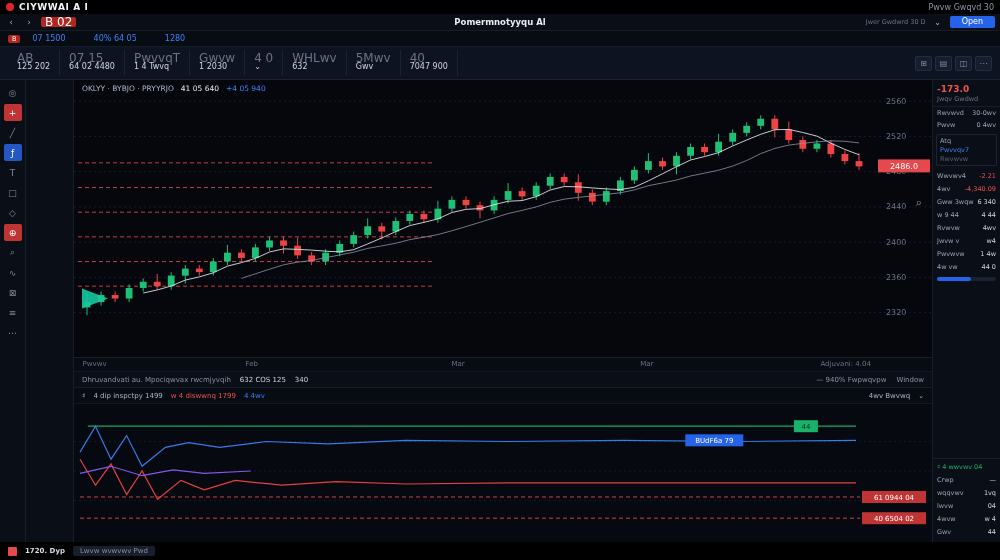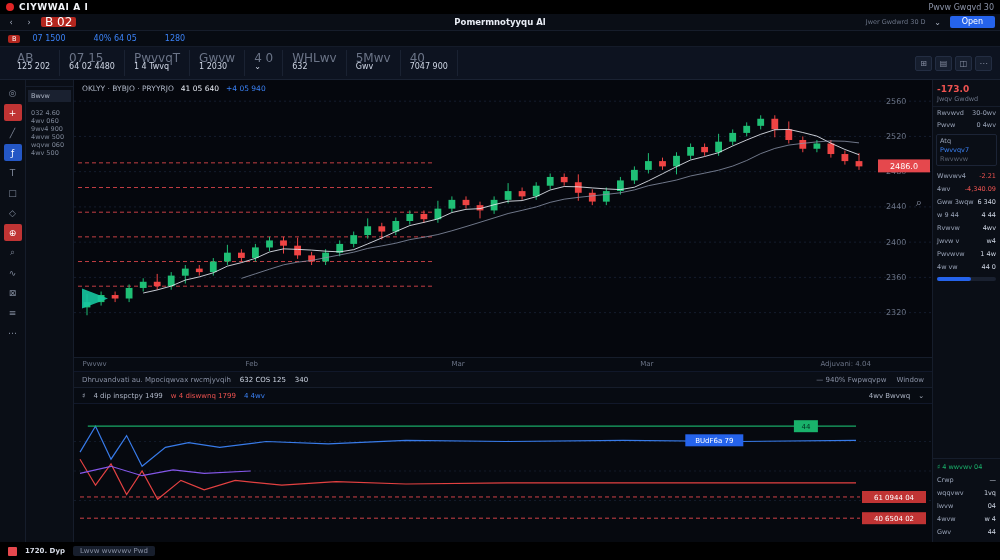--- a/index.html
+++ b/index.html
@@ -192,31 +192,20 @@
       <div class="strip-icon">◇</div>
       <div class="strip-icon red">⊕</div>
       <div class="strip-icon">⌕</div>
       <div class="strip-icon">∿</div>
       <div class="strip-icon">⊠</div>
       <div class="strip-icon">≡</div>
       <div class="strip-icon">⋯</div>
     </div>
 
   <div class="leftcol">
-    <div class="left-lower">
-      <div class="ll-header">Bwvw</div>
-      <div id="leftlowerrows">
-          <div class="ll-row">032 4.60</div>
-          <div class="ll-row">4wv 060</div>
-          <div class="ll-row">9wv4 900</div>
-          <div class="ll-row">4wvw 500</div>
-          <div class="ll-row">wqvw 060</div>
-          <div class="ll-row">4wv 500</div>
-        </div>
-    </div>
   </div>
 
   <div class="center">
     <div class="chart-wrap">
       <div class="chart-overlay">
         <span>OKLYY · BYBJO · PRYYRJO</span>
         <span class="ov-val">41 05 640</span>
         <span class="ov-change">+4 05 940</span>
       </div>
       <svg id="mainchart" viewBox="0 0 858 278" preserveAspectRatio="none">

